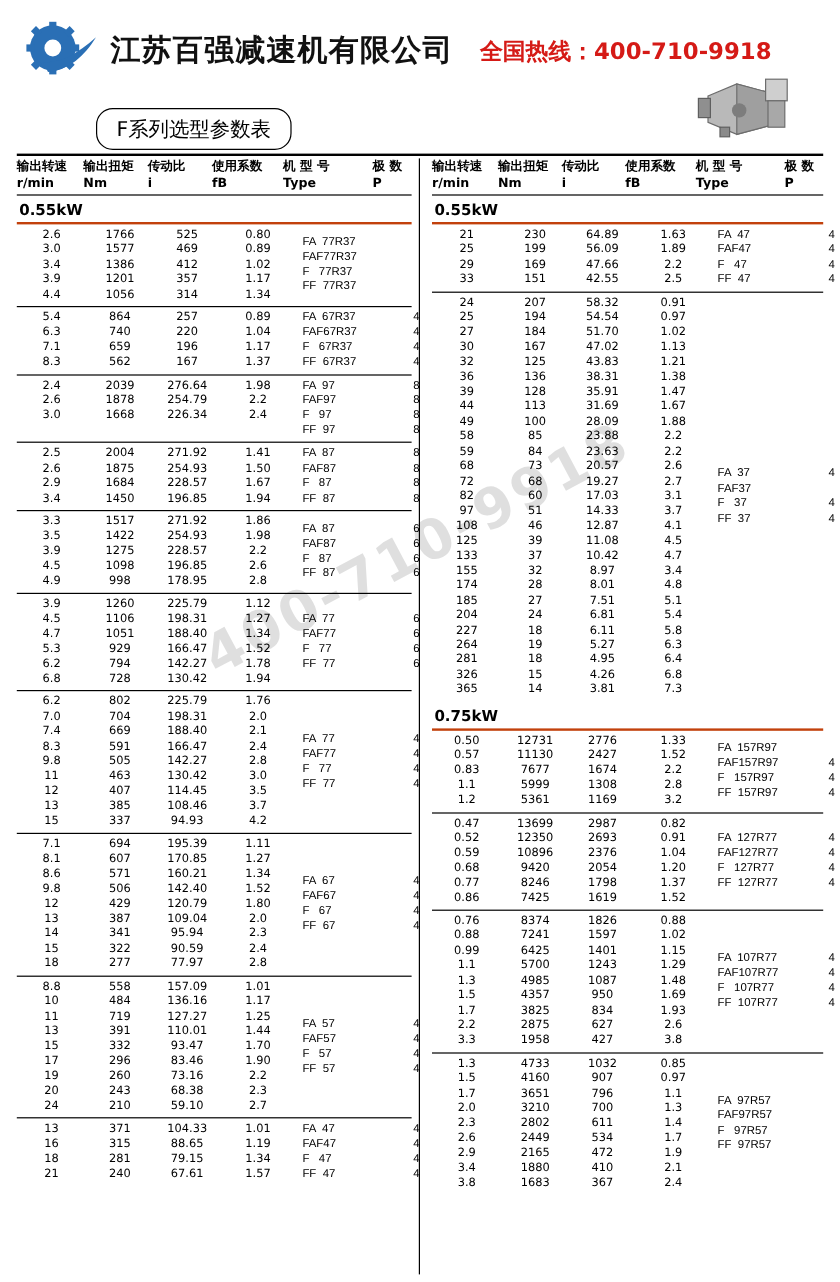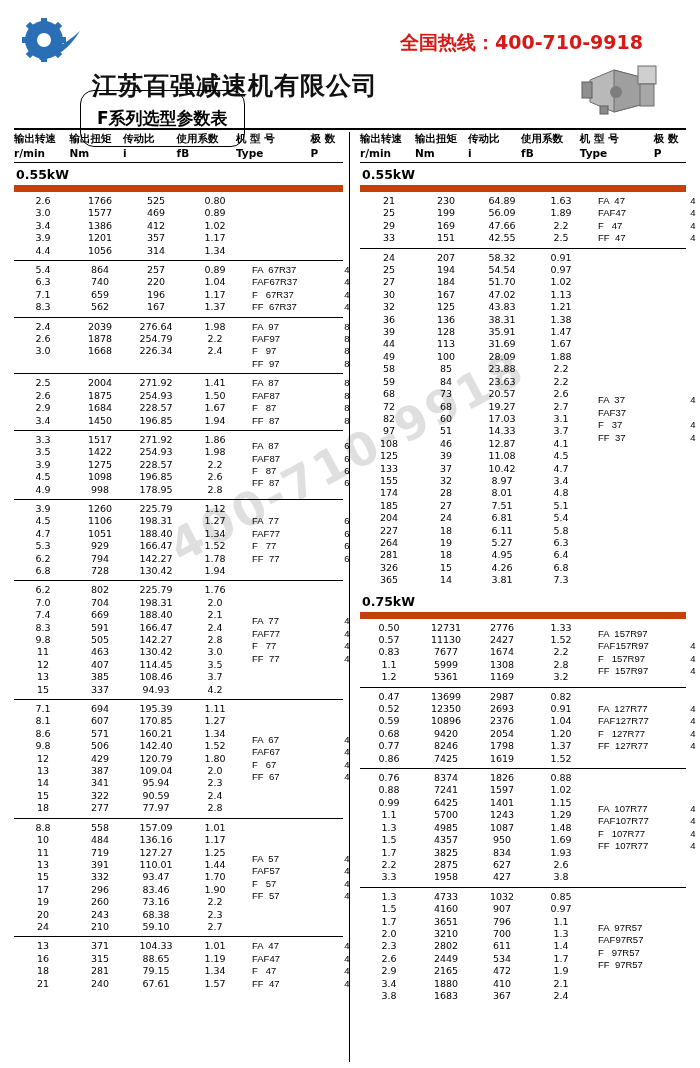--- a/index.html
+++ b/index.html
@@ -21,40 +21,39 @@
     position:absolute;left:18px;top:18px;
     width:64px;height:48px;
   }
   .logo-wrap svg{display:block;}
   .company-name{
     position:absolute;left:92px;top:25px;
     font-size:25px;font-weight:bold;
     letter-spacing:1px;
     color:#111;
     font-family:"DejaVu Sans","Liberation Sans",sans-serif;
-    margin-top:44px;
   }
   .hotline{
     position:absolute;left:400px;top:30px;
     font-size:19px;font-weight:bold;
     color:#d51a16;
     white-space:nowrap;
     font-family:"DejaVu Sans","Liberation Sans",sans-serif;
   }
   
   .titlebar{
     position:relative;
     height:48px;
   }
   .title-box{
     position:absolute;left:80px;top:2px;
     border:1.5px solid #000;
     border-radius:14px;
-    padding:16px 16px;
-    font-size:17px;font-weight:bold;
+    padding:5px 16px;
+    font-size:17px;font-weight:normal;
     font-family:"DejaVu Sans","Liberation Sans",sans-serif;
   }
   .gearbox{
     position:absolute;right:40px;top:-28px;
     width:80px;height:62px;
   }
   .rule{
     position:absolute;left:14px;right:14px;top:128px;
     border-top:2px solid #000;
   }
@@ -84,21 +83,21 @@
   .c-rpm{width:58px;}
   .c-nm{width:56px;}
   .c-i{width:56px;}
   .c-fb{width:62px;}
   .c-type{width:78px;}
   .c-p{width:34px;}
   .kw{
     font-size:12.5px;font-weight:bold;
     padding:4px 0 3px 2px;
     font-family:"DejaVu Sans","Liberation Sans",sans-serif;
-    border-bottom:7px solid #c2410c;
+    border-bottom:2px solid #c2410c;
   }
   .group{
     border-bottom:1px solid #000;
     padding:3px 0 3px 0;
     display:flex;
   }
   .group:last-child{border-bottom:none;}
   .gnum{flex:0 0 auto;}
   .row{
     display:flex;
@@ -228,20 +227,40 @@
               <div class="cell c-i">357</div>
               <div class="cell c-fb">1.17</div>
             </div>
             <div class="row">
               <div class="cell c-rpm">4.4</div>
               <div class="cell c-nm">1056</div>
               <div class="cell c-i">314</div>
               <div class="cell c-fb">1.34</div>
             </div>
           </div>
+          <div class="gtype vcenter">
+            <div class="gtype-inner">
+              <div class="tline">
+                <div class="tname">FA  77R37</div>
+                <div class="tp"></div>
+              </div>
+              <div class="tline">
+                <div class="tname">FAF77R37</div>
+                <div class="tp"></div>
+              </div>
+              <div class="tline">
+                <div class="tname">F   77R37</div>
+                <div class="tp"></div>
+              </div>
+              <div class="tline">
+                <div class="tname">FF  77R37</div>
+                <div class="tp"></div>
+              </div>
+            </div>
+          </div>
         </div>
         <div class="group">
           <div class="gnum">
             <div class="row">
               <div class="cell c-rpm">5.4</div>
               <div class="cell c-nm">864</div>
               <div class="cell c-i">257</div>
               <div class="cell c-fb">0.89</div>
             </div>
             <div class="row">

